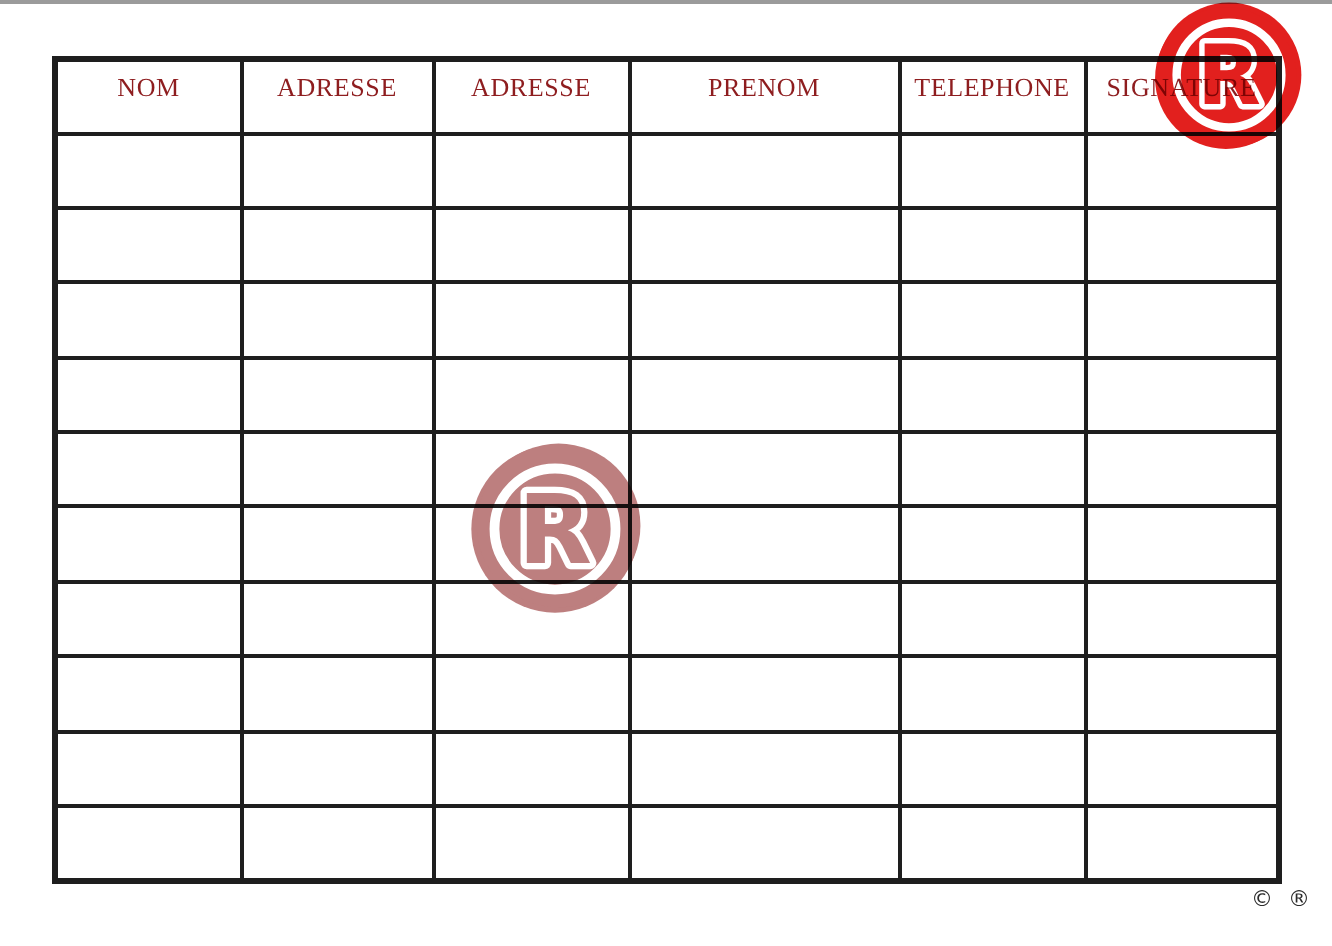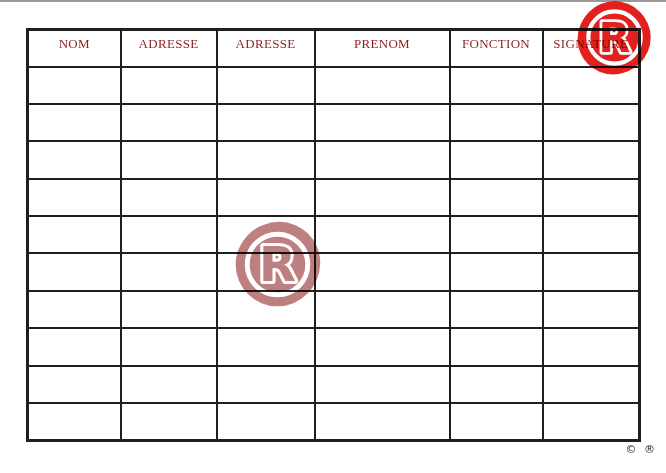--- a/index.html
+++ b/index.html
@@ -100,21 +100,21 @@
       <col style="width: 135px;">
       <col style="width: 93px;">
       <col style="width: 97px;">
     </colgroup>
   <thead>
     <tr id="header-row">
         <th>NOM</th>
         <th>ADRESSE</th>
         <th>ADRESSE</th>
         <th>PRENOM</th>
-        <th>FONCTION</th>
+        <th>TELEPHONE</th>
         <th>SIGNATURE</th>
       </tr>
   </thead>
   <tbody id="table-body">
       <tr>
         <td></td>
         <td></td>
         <td></td>
         <td></td>
         <td></td>

